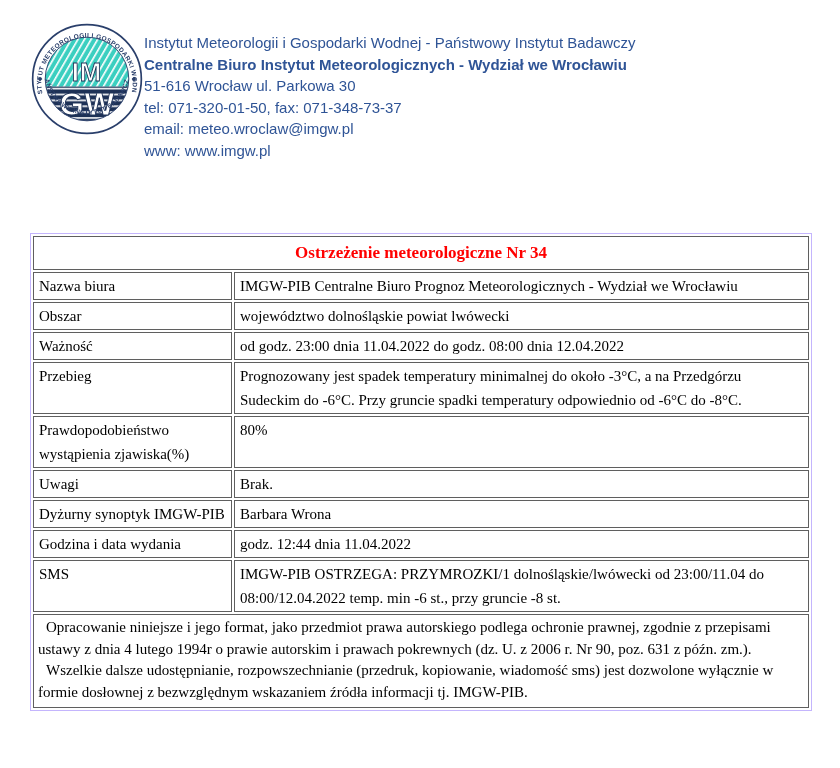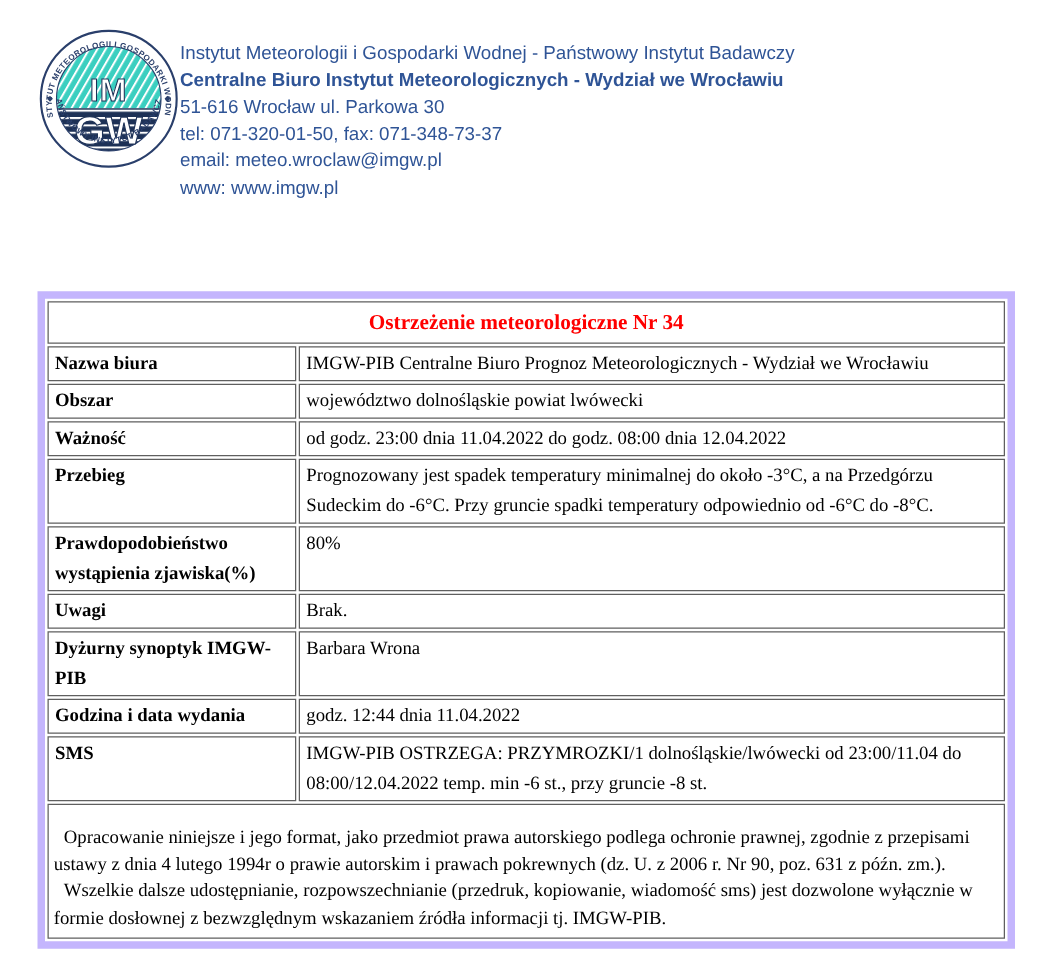--- a/index.html
+++ b/index.html
@@ -31,47 +31,47 @@
     color:#2F5496;
   }
   .org-line{white-space:nowrap;}
   .org-line.bold{font-weight:bold;}
   
   .warning-table{
     position:absolute;top:233px;left:30px;
     width:782px;
     border-collapse:separate;
     border-spacing:2px;
-    border:6px solid #c4b5fd;
+    border:1px solid #c4b5fd;
     background:#fff;
     table-layout:fixed;
     font-family:"Liberation Serif", serif;
     font-size:15px;
     color:#000;
   }
   .warning-table td{
     border:1px solid #5f5f5f;
     padding:1px 5px;
     vertical-align:top;
     line-height:24px;
     overflow:hidden;
   }
   td.title-cell{
     text-align:center;
     font-weight:bold;
     font-size:17px;
     line-height:30px;
     color:#FF0000;
   }
-  td.label-cell{font-weight:bold;}
+  td.label-cell{font-weight:normal;}
   col.c-label{width:199px;}
   .bold-inline{font-weight:normal;}
   td.footer-cell{
     line-height:21.5px;
-    padding:16px 6px 4px 4px;
+    padding:2px 6px 4px 4px;
   }
   .footer-cell p{margin:0;text-indent:8px;}
 </style>
 </head>
 <body>
 
 <div class="page">
 
   <div class="letterhead">
 

